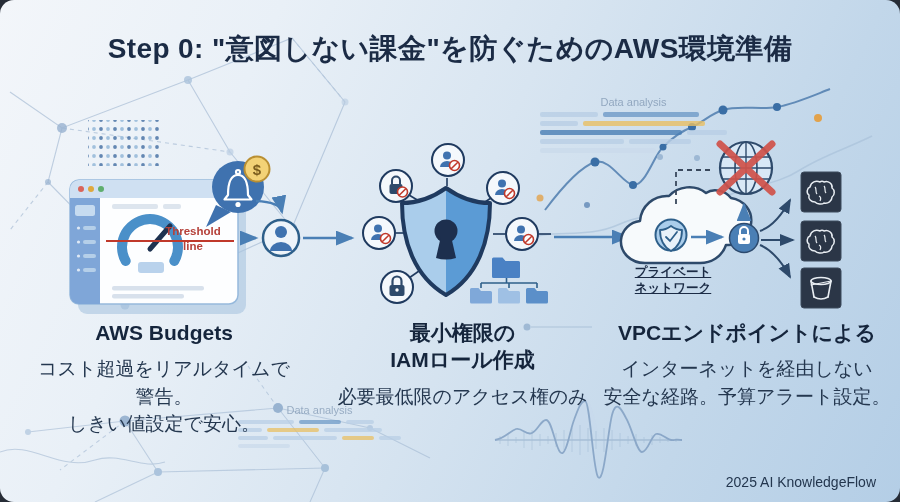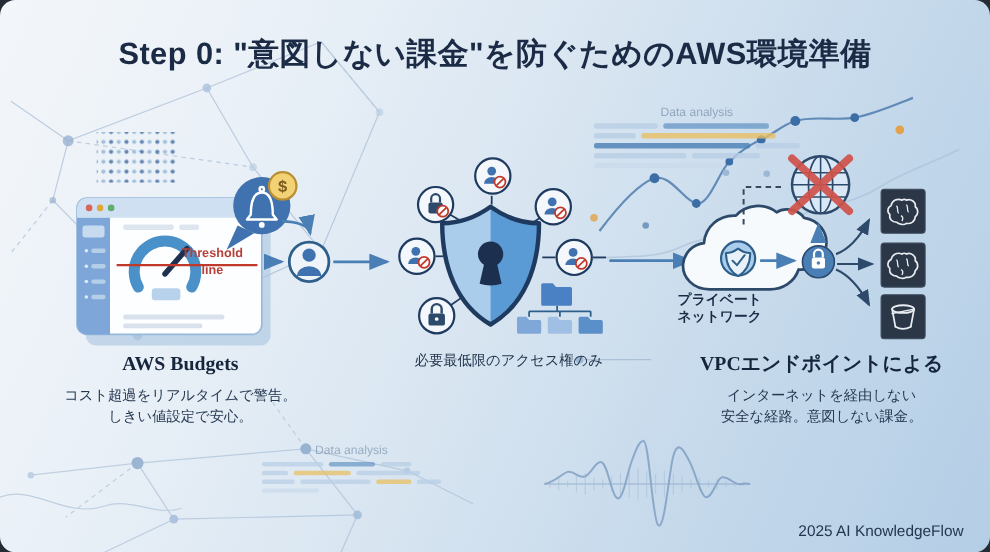--- a/index.html
+++ b/index.html
@@ -20,26 +20,26 @@
   .da-row { display:flex; gap:5px; margin-bottom:4px; }
   .bar { height:5px; border-radius:2px; }
   .da-sm .bar { height:4px; }
   .b-light{background:#b9cfe6} .b-mid{background:#6f9bc8} .b-dark{background:#4a7fb5}
   .b-yellow{background:#e9c064} .b-pale{background:#cbdbec}
   .threshold-label {
     position:absolute; left:164px; top:224px; width:58px; text-align:center;
     color:#b5413a; font-size:11.5px; font-weight:bold; line-height:1.3;
   }
   .cloud-label {
-    position:absolute; left:616px; top:264px; width:114px; text-align:left;
-    color:#1b2b45; font-size:12.5px; font-weight:bold; line-height:1.3;
+    position:absolute; left:616px; top:264px; width:114px; text-align:center;
+    color:#1b2b45; font-size:12.5px; font-weight:bold; line-height:1.3;text-decoration:underline;
   }
   .section { position:absolute; top:319px; text-align:center; }
-  .section h3 { margin:0 0 9px 0; font-size:18px; line-height:1.3; color:#15253c;font-family:Liberation Serif, serif; }
-  .section p  { margin:0; font-size:13px; line-height:1.45; color:#24374f; font-weight:500; }
+  .section h3 { margin:0 0 9px 0; font-size:21px; line-height:1.3; color:#15253c; }
+  .section p  { margin:0; font-size:19px; line-height:1.45; color:#24374f; font-weight:500; }
   .s1{left:30px;width:268px} .s2{left:330px;width:265px} .s3{left:598px;width:298px}
   .footer { position:absolute; right:24px; bottom:12px; font-size:14px; color:#23364e; }
 </style>
 </head>
 <body>
 
 <div id="canvas">
 
   <svg class="layer" width="900" height="502" viewBox="0 0 900 502">
     <defs>
@@ -377,29 +377,33 @@
     <h3>
       <span>AWS Budgets</span><br>
     </h3>
     <p>
       <span>コスト超過をリアルタイムで警告。</span><br>
       <span>しきい値設定で安心。</span>
     </p>
   </div>
 
   <div class="section s2">
+    <h3>
+      <span>最小権限の</span><br>
+      <span>IAMロール作成</span>
+    </h3>
     <p>
       <span>必要最低限のアクセス権のみ</span><br>
     </p>
   </div>
 
   <div class="section s3">
     <h3>
       <span>VPCエンドポイントによる</span><br>
     </h3>
     <p>
       <span>インターネットを経由しない</span><br>
-      <span>安全な経路。意図しない課金。</span>
+      <span>安全な経路。予算アラート設定。</span>
     </p>
   </div>
 
   <div class="footer">2025 AI KnowledgeFlow</div>
 </div>
 
 </body></html>

